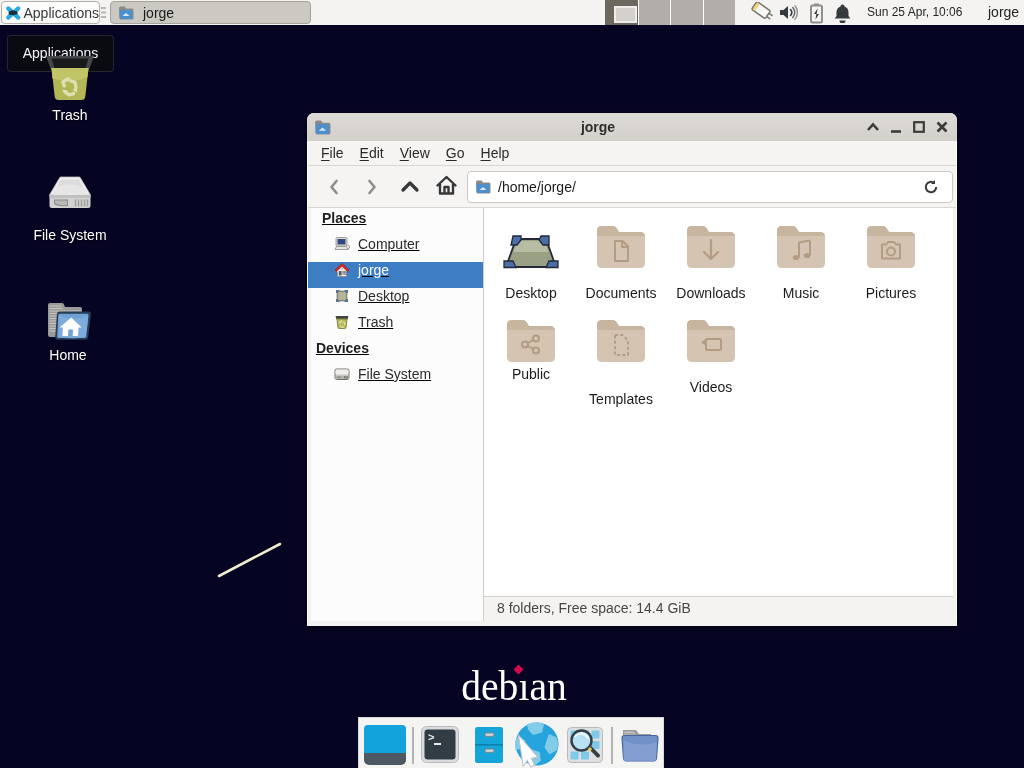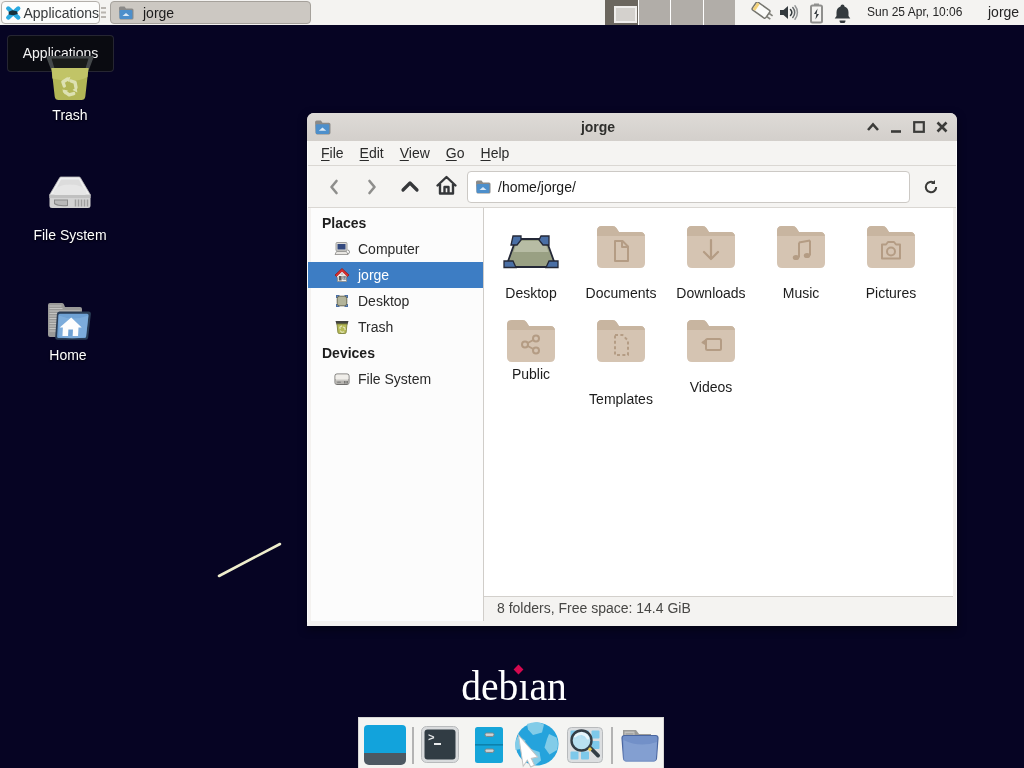--- a/index.html
+++ b/index.html
@@ -36,31 +36,31 @@
   background:linear-gradient(#dedbd7,#d3cfcb);}
 #title{left:0;top:0;width:582px;height:28px;text-align:center;line-height:28px;
   font-size:14px;font-weight:bold;color:#2f2f2d;}
 #menubar{left:1px;top:28px;width:648px;height:25px;background:#f5f4f2;border-bottom:1px solid #dad7d3;
   box-sizing:border-box;display:flex;font-size:14px;color:#2a2a2a;}
 #menubar .mi{margin-left:16px;line-height:24px;}
 #menubar .mi:first-child{margin-left:13px;}
 #menubar .mi u{text-decoration-thickness:1px;text-underline-offset:2px;}
 #toolbar{left:1px;top:53px;width:648px;height:42px;background:#f5f4f2;border-bottom:1px solid #dad7d3;
   box-sizing:border-box;}
-#pathbar{left:159px;top:5px;width:443px;height:32px;background:#fff;border:1px solid #ccc9c5;
+#pathbar{left:159px;top:5px;width:486px;height:32px;background:#fff;border:1px solid #ccc9c5;
   border-radius:4px;box-sizing:border-box;}
 #pathtext{left:30px;top:0;height:30px;line-height:30px;font-size:14px;color:#1b1b1b;}
 
 #sidebar{left:4px;top:95px;width:172px;height:413px;background:#fcfcfc;}
 #sdivider{left:176px;top:95px;width:1px;height:413px;background:#d0cdc9;}
 #mainpane{left:177px;top:95px;width:469px;height:388px;background:#ffffff;}
 #statusbar{left:177px;top:483px;width:469px;height:25px;background:#f4f3f1;border-top:1px solid #d3d0cc;
   box-sizing:border-box;font-size:14px;color:#474745;line-height:23px;}
 #statusbar span{margin-left:13px;}
-.srow{position:absolute;left:-3px;width:175px;height:26px;display:flex;align-items:center;}
+.srow{position:absolute;left:-3px;width:175px;height:26px;display:flex;align-items:flex-start;text-decoration:underline;}
 .srow .txt{font-size:14px;color:#2a2a2a;margin-left:8px;}
 .srow.head .txt{font-weight:bold;color:#1e1e1e;margin-left:14px;}
 .srow.sel{background:#3d7dc4;}
 .srow.sel .txt{color:#fff;}
 .srow .ic{width:16px;height:16px;margin-left:26px;flex:none;}
 
 .ficon{position:absolute;width:90px;text-align:center;}
 .ficon .lbl{font-size:14px;color:#1c1c1c;margin-top:2px;}
 
 #debian{left:404px;top:661px;width:220px;text-align:center;color:#fff;
@@ -295,21 +295,21 @@
     </div>
     <div class="srow" style="top:106px">
       <svg class="ic" viewBox="0 0 16 16">
         <path d="M1.5 2 h13 l-1 3.5 h-11 Z" fill="#43443f"></path>
         <path d="M3 5 h10 l-.9 8.4 a1.3 1.3 0 0 1-1.3 1.1 H5.2 a1.3 1.3 0 0 1-1.3-1.1 Z" fill="#b6ba57" stroke="#7d813c" stroke-width=".9"></path>
         <path d="M8 6.8 l-2.2 1.5 .5 1.7 m-.3 1.6 l2 1.7 2.2-.6 m1-1.5 l-.5-2.5 -1.8-.7" fill="none" stroke="#e3e6bd" stroke-width="1.1"></path>
       </svg>
       <div class="txt">Trash</div>
     </div>
     <div class="srow head" style="top:132px">
-        <div class="txt" style="margin-left:14px">Devices</div>
+        <div class="txt" style="margin-left:8px">Devices</div>
       </div>
     <div class="srow" style="top:158px">
       <svg class="ic" viewBox="0 0 16 16">
         <rect x="1" y="3" width="14" height="10.5" rx="1.8" fill="#dddbd7" stroke="#706f6d" stroke-width="1"></rect>
         <path d="M1.5 5 a1.5 1.5 0 0 1 1.5-1.5 h10 a1.5 1.5 0 0 1 1.5 1.5 v3 h-13 Z" fill="#f0eeea"></path>
         <rect x="1.5" y="9.5" width="13" height="3.5" fill="#b5b3af"></rect>
         <g stroke="#6f6f6d" stroke-width=".9">
             <path d="M10.5 10 v2.5"></path>
             <path d="M12 10 v2.5"></path>
             <path d="M13.4 10 v2.5"></path>

